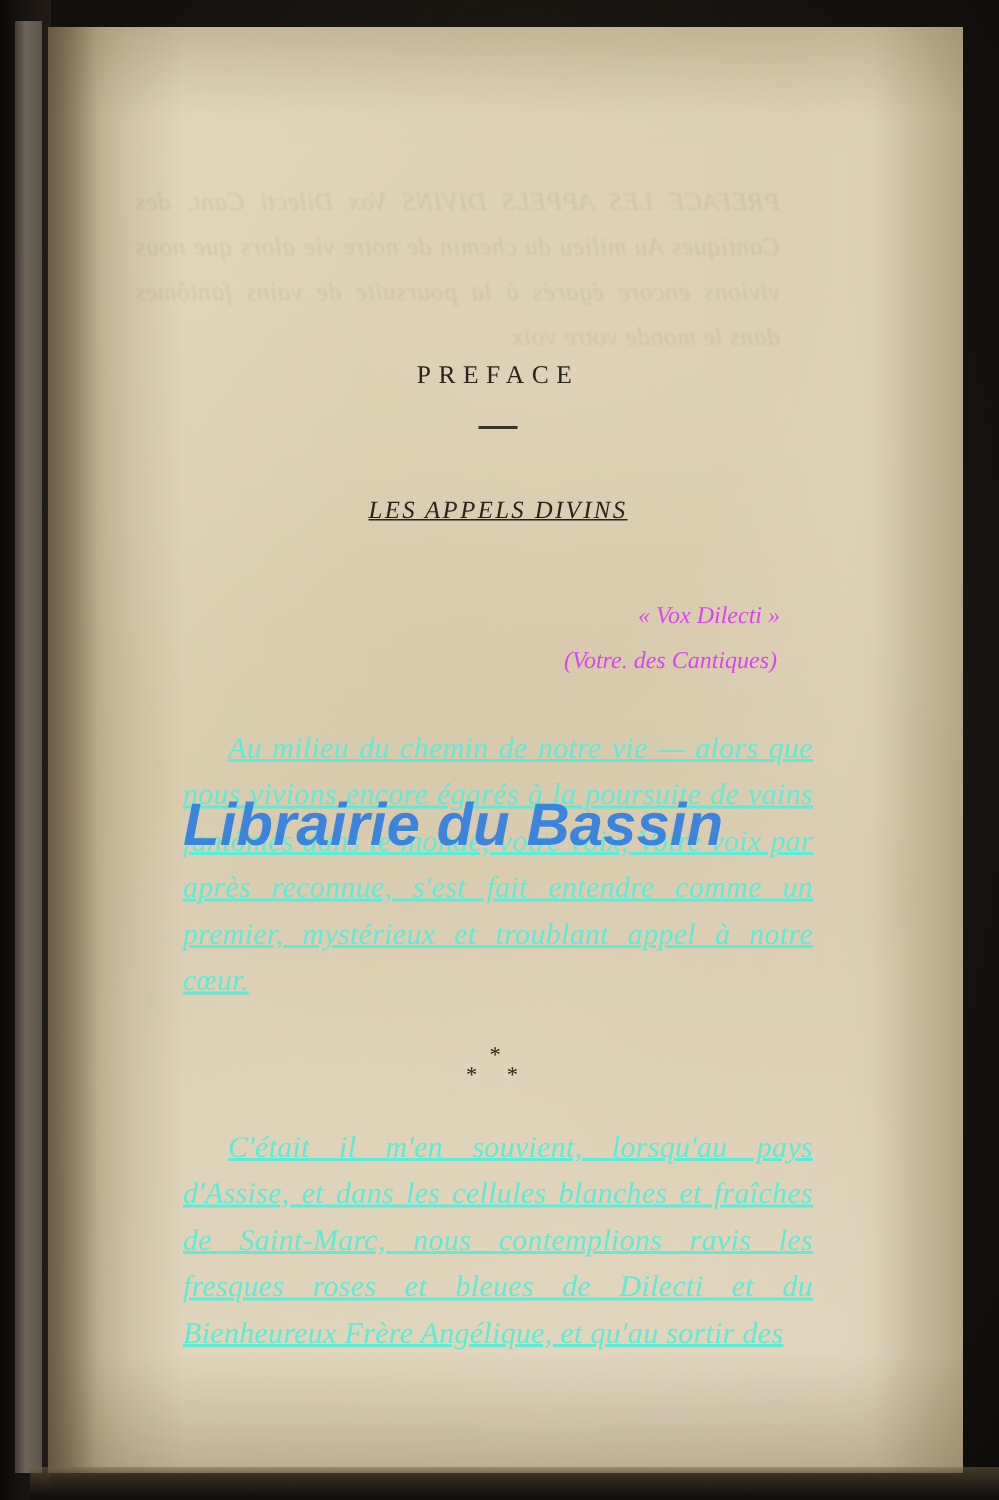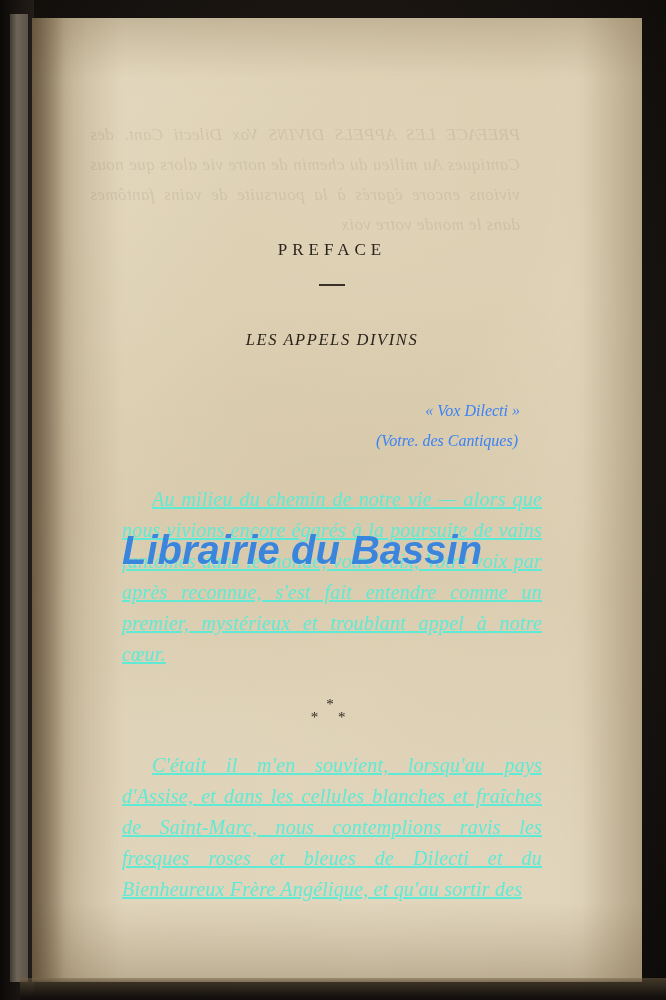--- a/index.html
+++ b/index.html
@@ -154,30 +154,31 @@
     background: #3a3128;
   }
 
   .section-title {
     margin-top: 44px;
     text-align: center;
     font-style: italic;
     font-size: 16.5px;
     letter-spacing: 1.6px;
     color: #2b241c;
+    text-decoration: underline;
   }
 
   .epigraph {
     margin-top: 46px;
     text-align: right;
     padding-right: 22px;
     font-style: italic;
     font-size: 16px;
     line-height: 30px;
-    color: #3b82f6;
+    color: #d946ef;
   }
   .epigraph .line2 { padding-right: 2px; }
 
   .para {
     margin-top: 28px;
     font-style: italic;
     font-size: 20px;
     line-height: 31px;
     text-align: justify;
     text-indent: 30px;

